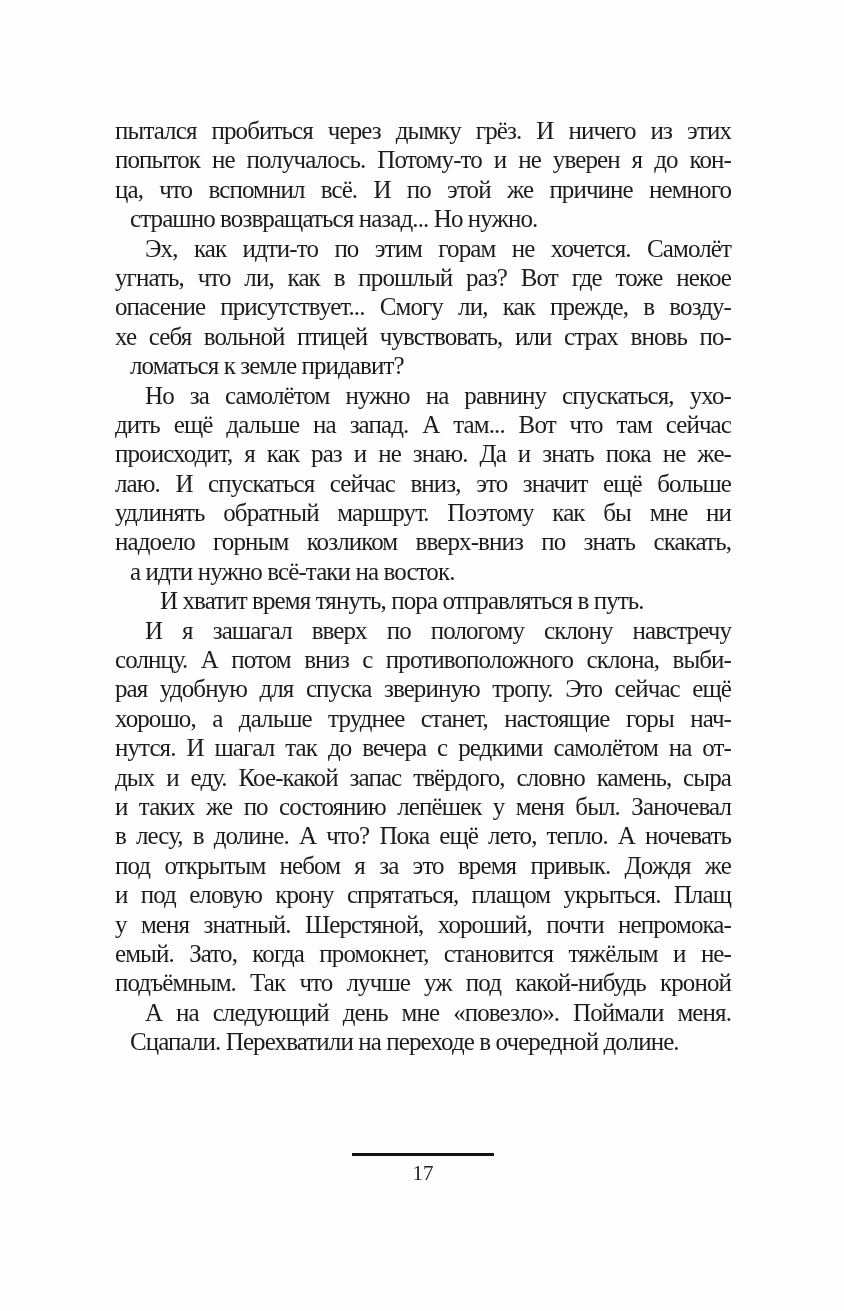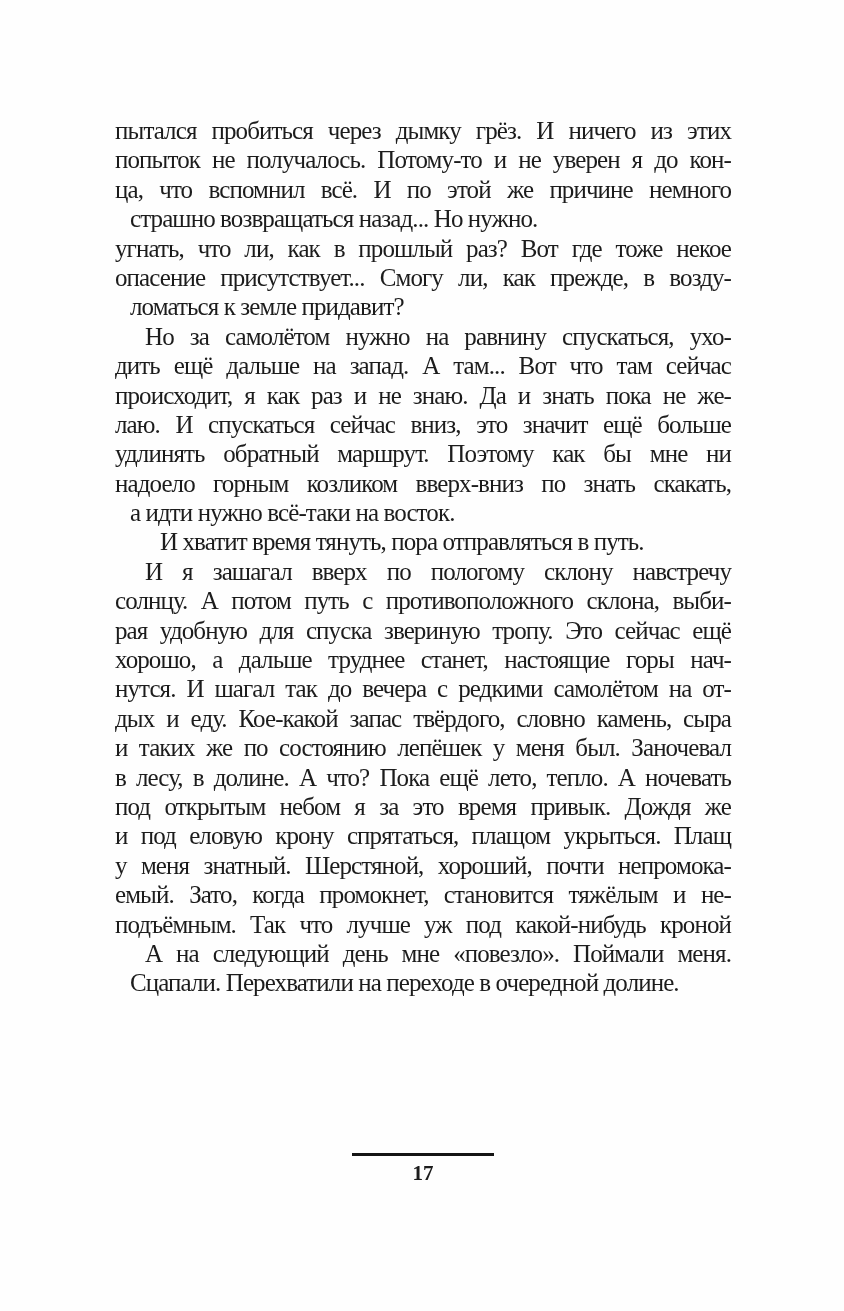--- a/index.html
+++ b/index.html
@@ -47,21 +47,20 @@
   }
   .line.first-indent {
     text-indent: 30px;
   }
   .page-footer {
     position: absolute;
     left: 115px;
     top: 1146px;
     width: 616px;
     text-align: center;
-    font-weight: bold;
   }
   .divider {
     width: 142px;
     height: 3px;
     background: #141414;
     margin: 7px auto 0 auto;
   }
   .page-number {
     margin-top: 5px;
     font-size: 21px;
@@ -75,39 +74,41 @@
 
 <div class="page">
   <main class="text-block">
       <div class="paragraph">
         <div class="line">пытался пробиться через дымку грёз. И ничего из этих</div>
         <div class="line">попыток не получалось. Потому-то и не уверен я до кон-</div>
         <div class="line">ца, что вспомнил всё. И по этой же причине немного</div>
         <div class="line last">страшно возвращаться назад... Но нужно.</div>
       </div>
       <div class="paragraph">
+        <div class="line first-indent">Эх, как идти-то по этим горам не хочется. Самолёт</div>
         <div class="line">угнать, что ли, как в прошлый раз? Вот где тоже некое</div>
         <div class="line">опасение присутствует... Смогу ли, как прежде, в возду-</div>
+        <div class="line">хе себя вольной птицей чувствовать, или страх вновь по-</div>
         <div class="line last">ломаться к земле придавит?</div>
       </div>
       <div class="paragraph">
         <div class="line first-indent">Но за самолётом нужно на равнину спускаться, ухо-</div>
         <div class="line">дить ещё дальше на запад. А там... Вот что там сейчас</div>
         <div class="line">происходит, я как раз и не знаю. Да и знать пока не же-</div>
         <div class="line">лаю. И спускаться сейчас вниз, это значит ещё больше</div>
         <div class="line">удлинять обратный маршрут. Поэтому как бы мне ни</div>
         <div class="line">надоело горным козликом вверх-вниз по знать скакать,</div>
         <div class="line last">а идти нужно всё-таки на восток.</div>
       </div>
       <div class="paragraph">
         <div class="line last first-indent">И хватит время тянуть, пора отправляться в путь.</div>
       </div>
       <div class="paragraph">
         <div class="line first-indent">И я зашагал вверх по пологому склону навстречу</div>
-        <div class="line">солнцу. А потом путь с противоположного склона, выби-</div>
+        <div class="line">солнцу. А потом вниз с противоположного склона, выби-</div>
         <div class="line">рая удобную для спуска звериную тропу. Это сейчас ещё</div>
         <div class="line">хорошо, а дальше труднее станет, настоящие горы нач-</div>
         <div class="line">нутся. И шагал так до вечера с редкими самолётом на от-</div>
         <div class="line">дых и еду. Кое-какой запас твёрдого, словно камень, сыра</div>
         <div class="line">и таких же по состоянию лепёшек у меня был. Заночевал</div>
         <div class="line">в лесу, в долине. А что? Пока ещё лето, тепло. А ночевать</div>
         <div class="line">под открытым небом я за это время привык. Дождя же</div>
         <div class="line">и под еловую крону спрятаться, плащом укрыться. Плащ</div>
         <div class="line">у меня знатный. Шерстяной, хороший, почти непромока-</div>
         <div class="line">емый. Зато, когда промокнет, становится тяжёлым и не-</div>

